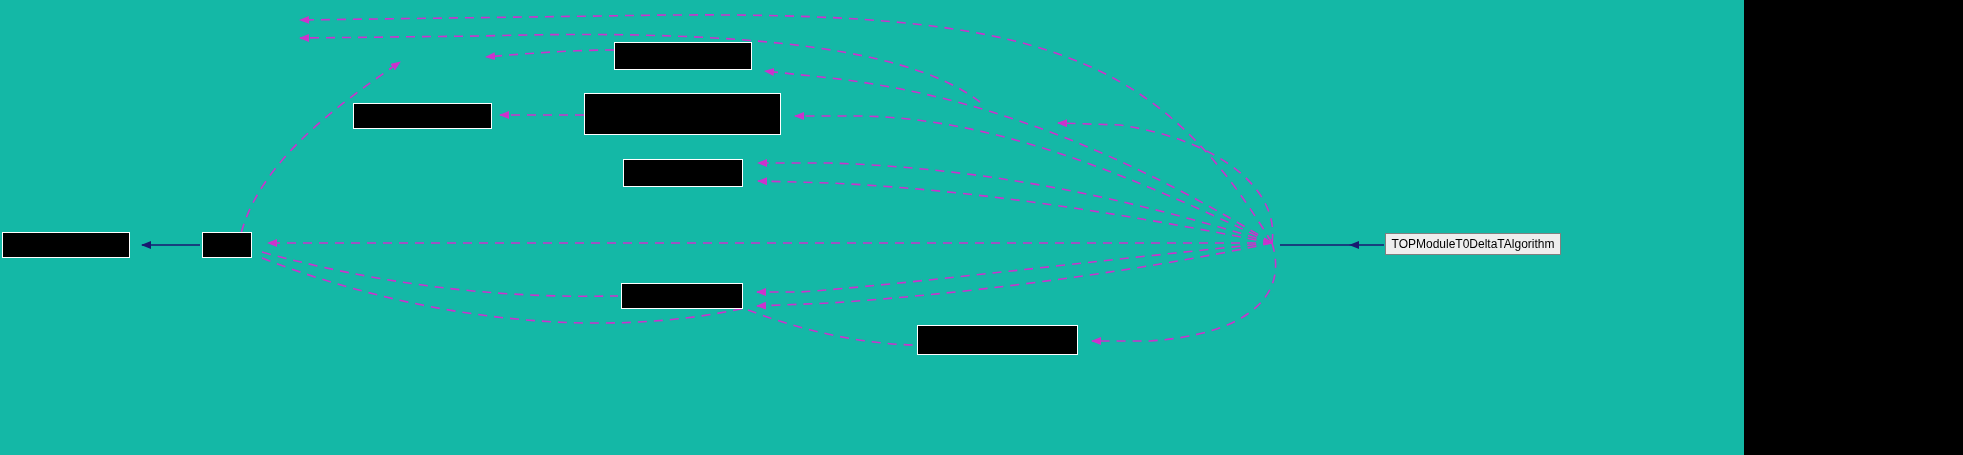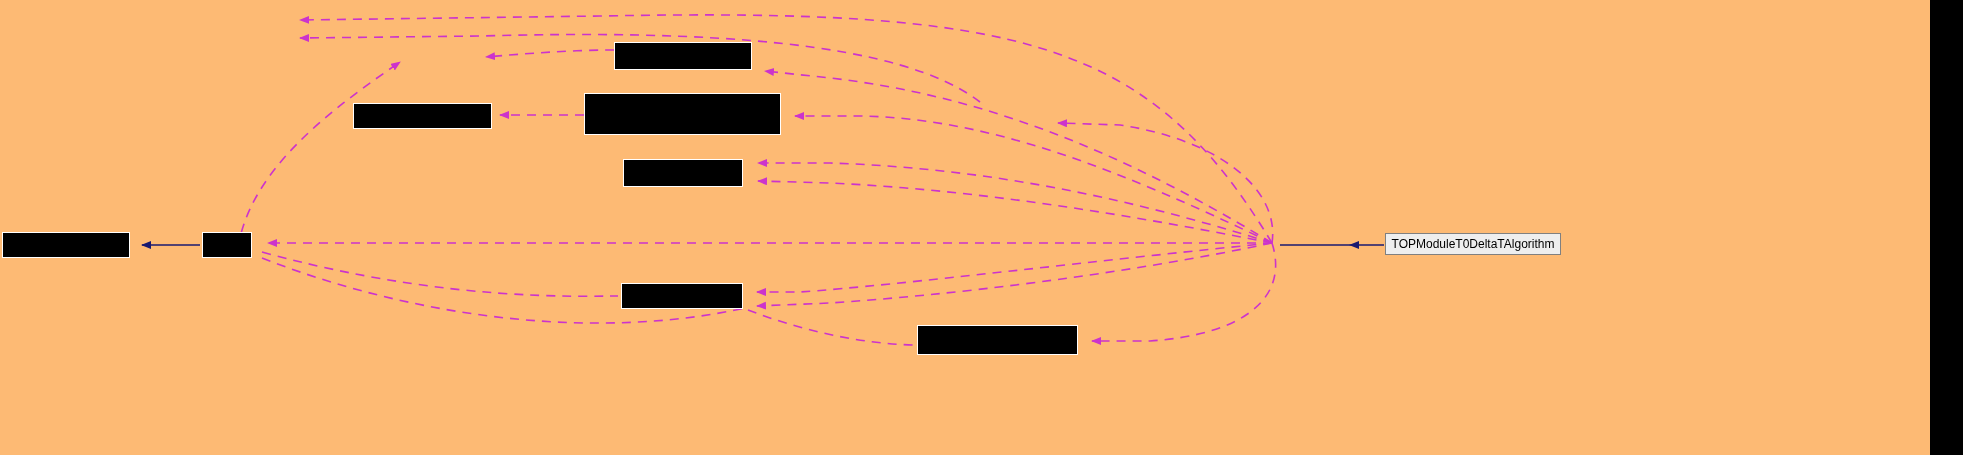--- a/index.html
+++ b/index.html
@@ -2,23 +2,23 @@
 <html><head>
 <meta charset="utf-8">
 <style>
   html, body {
     margin: 0;
     padding: 0;
     background: #000000;
   }
   #canvas {
     position: relative;
-    width: 1930px;
+    width: 1744px;
     height: 455px;
-    background: #fdba74;
+    background: #14b8a6;
     overflow: hidden;
     font-family: "Liberation Sans", sans-serif;
   }
   #graph-svg {
     position: absolute;
     left: 0;
     top: 0;
     width: 1963px;
     height: 455px;
   }

